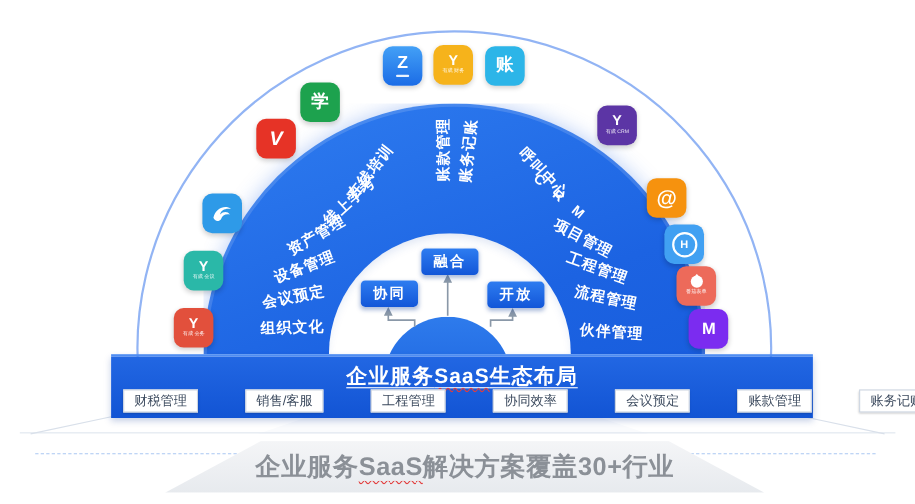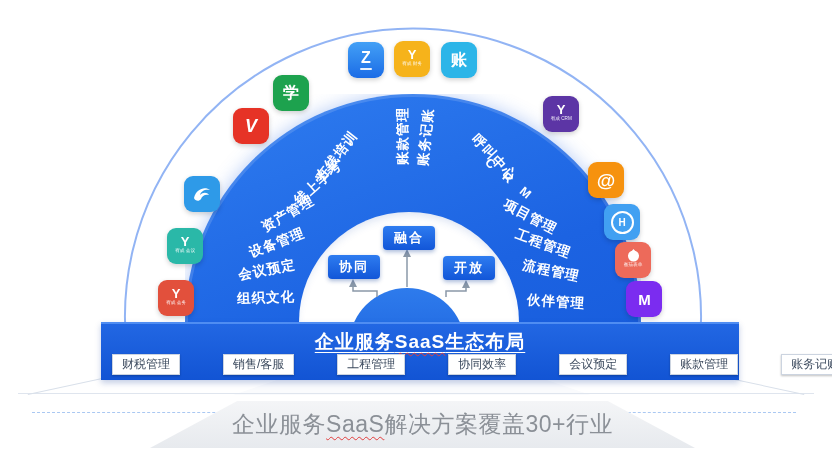--- a/index.html
+++ b/index.html
@@ -93,21 +93,21 @@
   .hline{position:absolute;left:18px;right:18px;top:393px;border-top:1px solid #dfe5ee;z-index:0;}
   .diag{position:absolute;width:76px;border-top:1px solid #d9e0ea;z-index:0;}
   .diag-l{left:27px;top:386px;transform:rotate(-12deg);}
   .diag-r{left:729px;top:386px;transform:rotate(12deg);}
   .band{position:absolute;left:0;top:378px;width:832px;height:17px;z-index:0;
       background:#fafbfd;clip-path:polygon(34% 0,65% 0,71% 100%,28% 100%);}
   .dash{position:absolute;left:32px;right:36px;top:412px;border-top:1.5px dashed #aac8f2;z-index:1;}
   .trapezoid{position:absolute;left:150px;top:401px;width:545px;height:47px;z-index:2;
       background:linear-gradient(180deg,#f4f5f7,#e7eaee);
       clip-path:polygon(16% 0,84% 0,100% 100%,0 100%);
-      display:flex;align-items:center;justify-content:center;}
+      display:flex;align-items:center;justify-content:center;font-weight:bold;}
   .caption{color:#8b9097;font-size:23px;letter-spacing:.5px;white-space:nowrap;}
   .caption .saas{text-decoration:underline wavy #e23d3d;text-decoration-thickness:1px;text-underline-offset:4px;}
 </style>
 </head>
 <body>
 
 <div id="stage">
 
   <div class="ring-clip">
     <div class="ring"></div>

